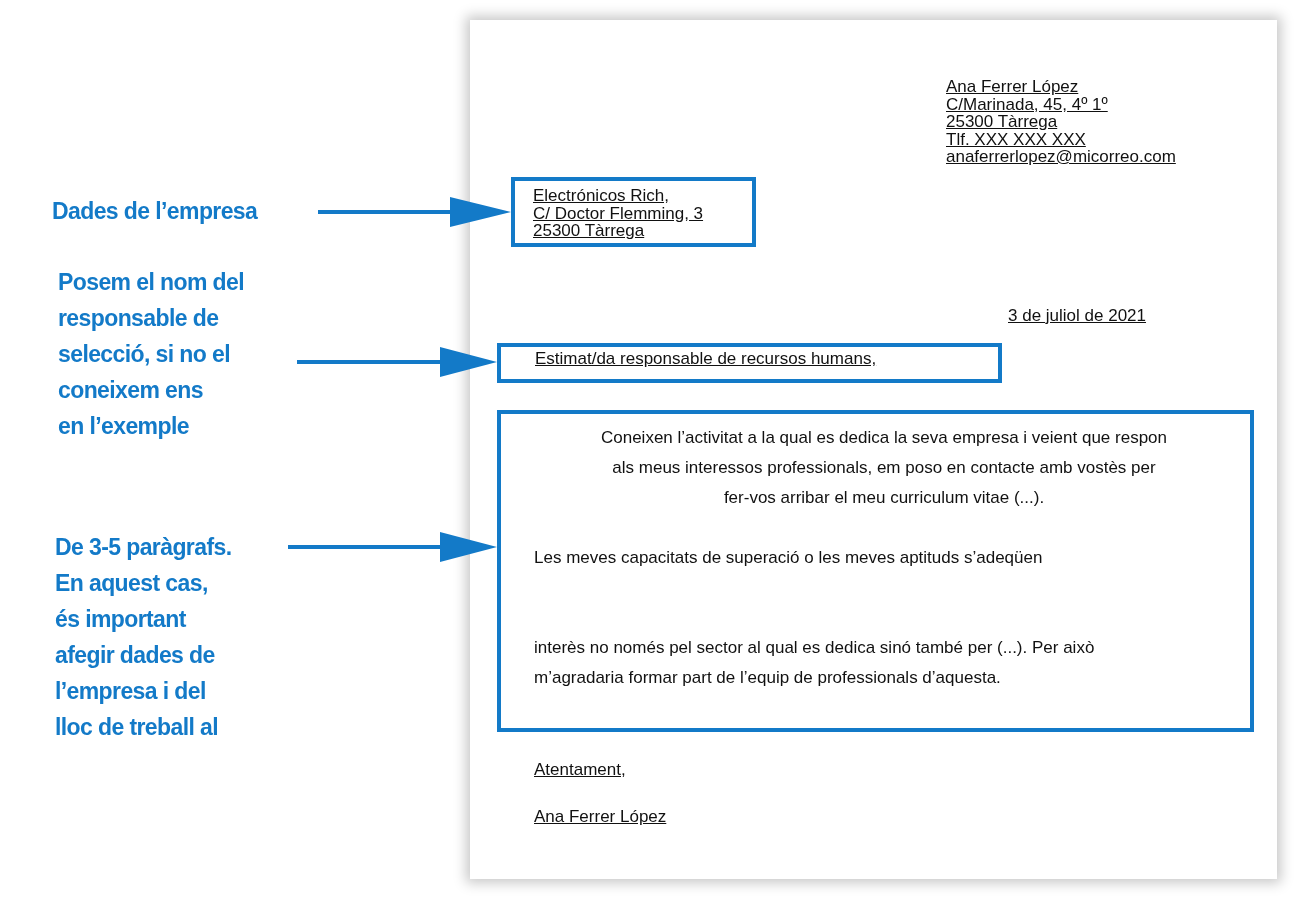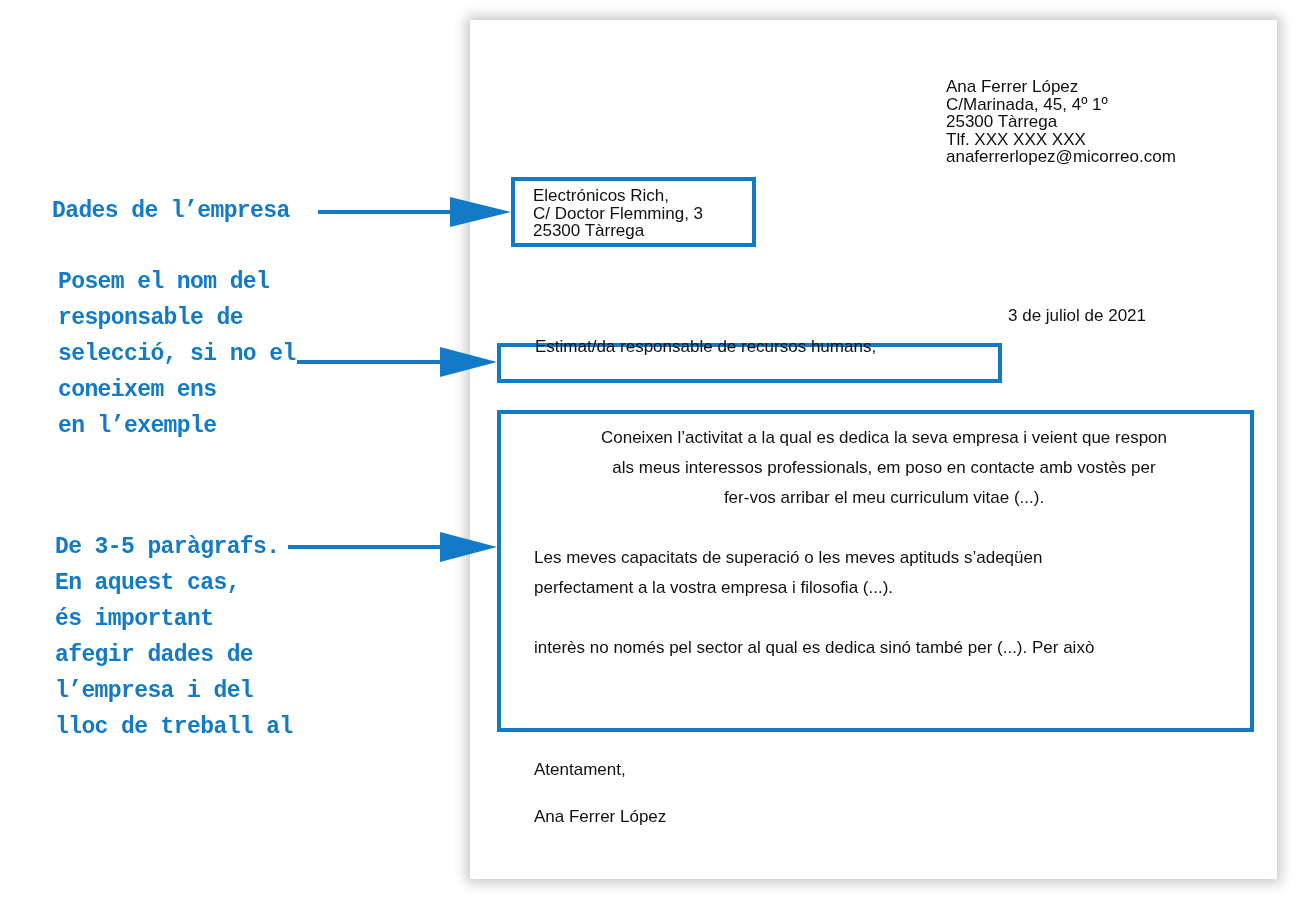--- a/index.html
+++ b/index.html
@@ -22,20 +22,21 @@
       height: 859px;
       background: #ffffff;
       box-shadow: 0 0 12px 4px rgba(0,0,0,0.22);
     }
     .letter-text {
       font-family: "Liberation Sans", sans-serif;
       color: #111111;
       font-size: 17px;
       position: absolute;
       white-space: nowrap;
+      text-decoration: underline;
     }
     .sender {
       left: 946px;
       top: 78px;
       line-height: 17.5px;
       font-size: 17px;
     }
     .sender div { display: block; }
     .company-box {
       position: absolute;
@@ -60,21 +61,21 @@
       position: absolute;
       left: 497px;
       top: 343px;
       width: 497px;
       height: 32px;
       border: 4px solid #137ac8;
       background: #fff;
     }
     .greeting {
       left: 535px;
-      top: 337px;
+      top: 349px;
       text-align: center;
     }
     .body-box {
       position: absolute;
       left: 497px;
       top: 410px;
       width: 749px;
       height: 314px;
       border: 4px solid #137ac8;
       background: #fff;
@@ -93,21 +94,21 @@
     .p1 { top: 423px; text-align: center; }
     .p2 { top: 543px; }
     .p3 { top: 633px; }
     .closing { left: 534px; top: 760px; }
     .signature { left: 534px; top: 807px; }
 
     .annot {
       position: absolute;
       left: 55px;
       color: #137ac8;
-      font-family: Liberation Mono, monospace;
+      font-family: Liberation Sans, sans-serif;
       font-weight: bold;
       font-size: 23px;
       letter-spacing: -0.6px;
       line-height: 36px;
       white-space: nowrap;
     }
     .annot div { display: block; }
     .a1 { left: 52px; top: 193px; }
     .a2 { left: 58px; top: 264px; }
     .a3 { left: 55px; top: 529px; }
@@ -174,25 +175,25 @@
 <div class="body-box"></div>
 
 <div class="para p1">
   <div>Coneixen l’activitat a la qual es dedica la seva empresa i veient que respon</div>
   <div>als meus interessos professionals, em poso en contacte amb vostès per</div>
   <div>fer-vos arribar el meu curriculum vitae (...).</div>
 </div>
 
 <div class="para p2">
   <div>Les meves capacitats de superació o les meves aptituds s’adeqüen</div>
-  <div>perfectament a la vostra empresa i filosofia (...).</div>
 </div>
 
 <div class="para p3">
   <div>interès no només pel sector al qual es dedica sinó també per (...). Per això</div>
+  <div>m’agradaria formar part de l’equip de professionals d’aquesta.</div>
 </div>
 
 <div class="letter-text closing">Atentament,</div>
 <div class="letter-text signature">Ana Ferrer López</div>
 
 <div>
   <div class="arrow-line" style="left:318px; top:210px; width:140px;"></div>
   <div class="arrow-head" style="left:450px; top:197px; border-left-width:61px;"></div>
 </div>
 

